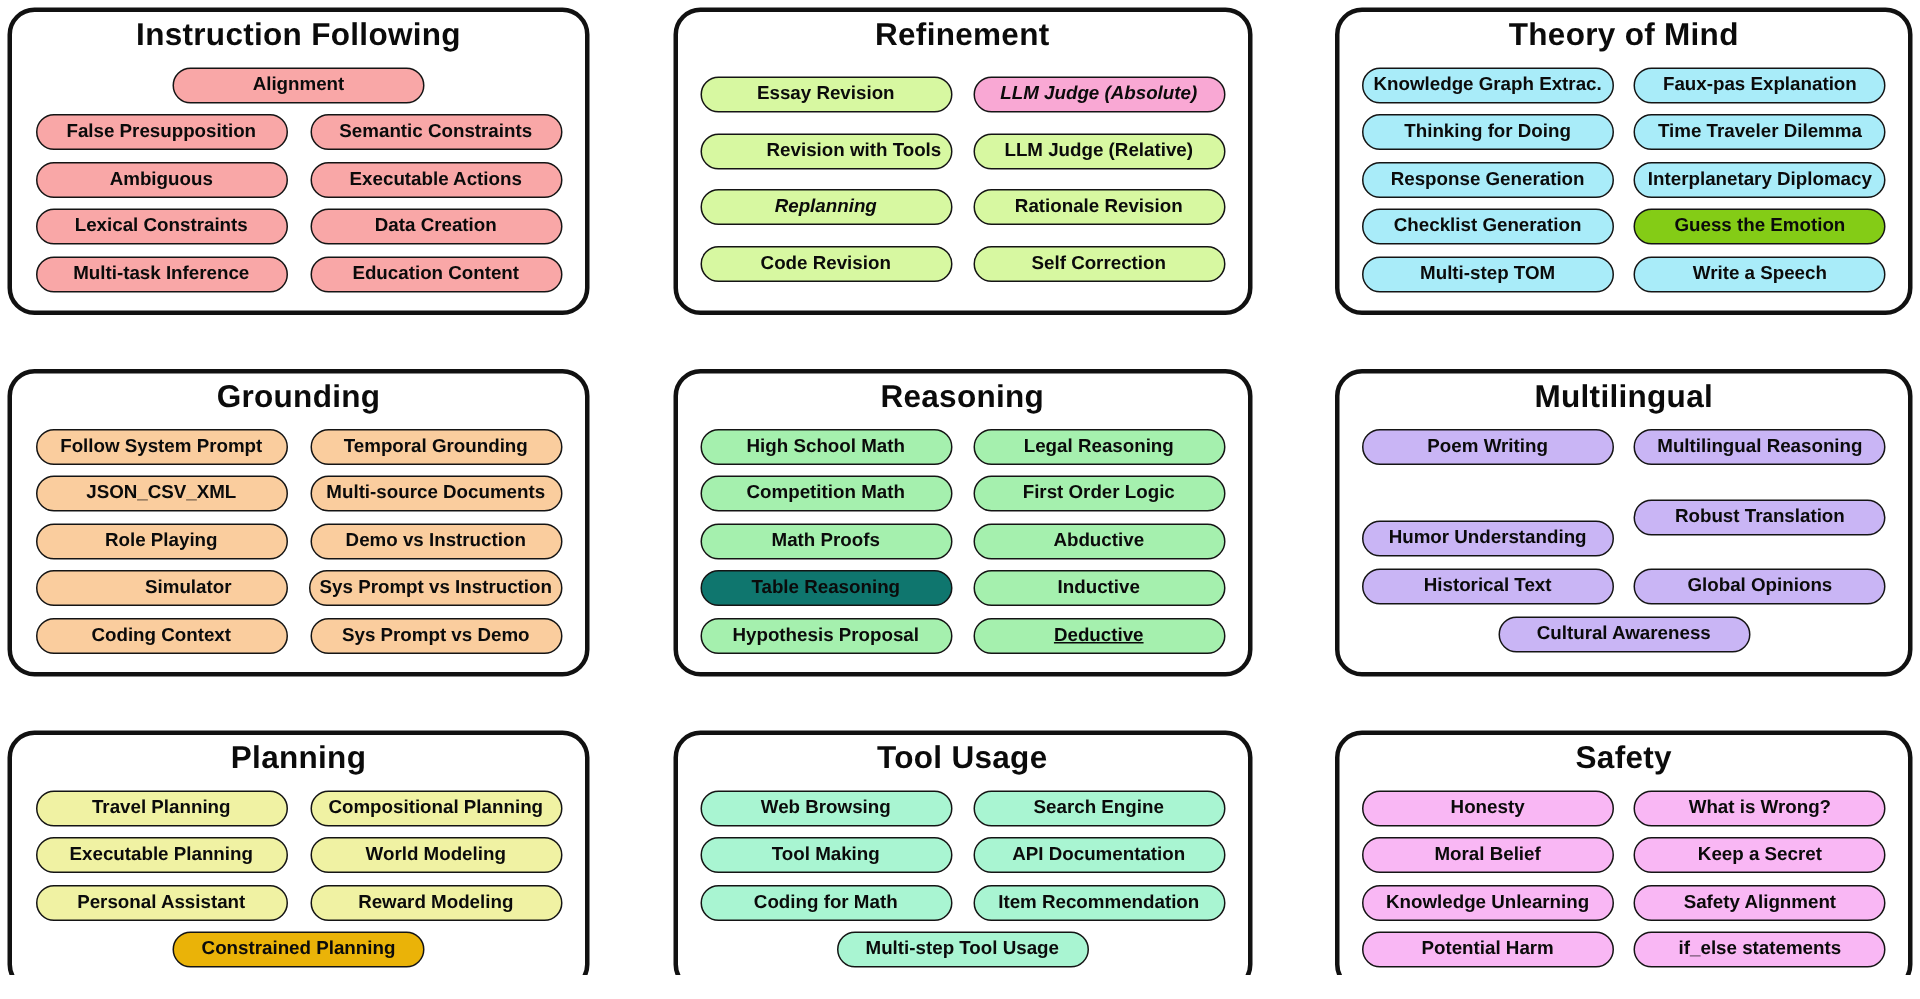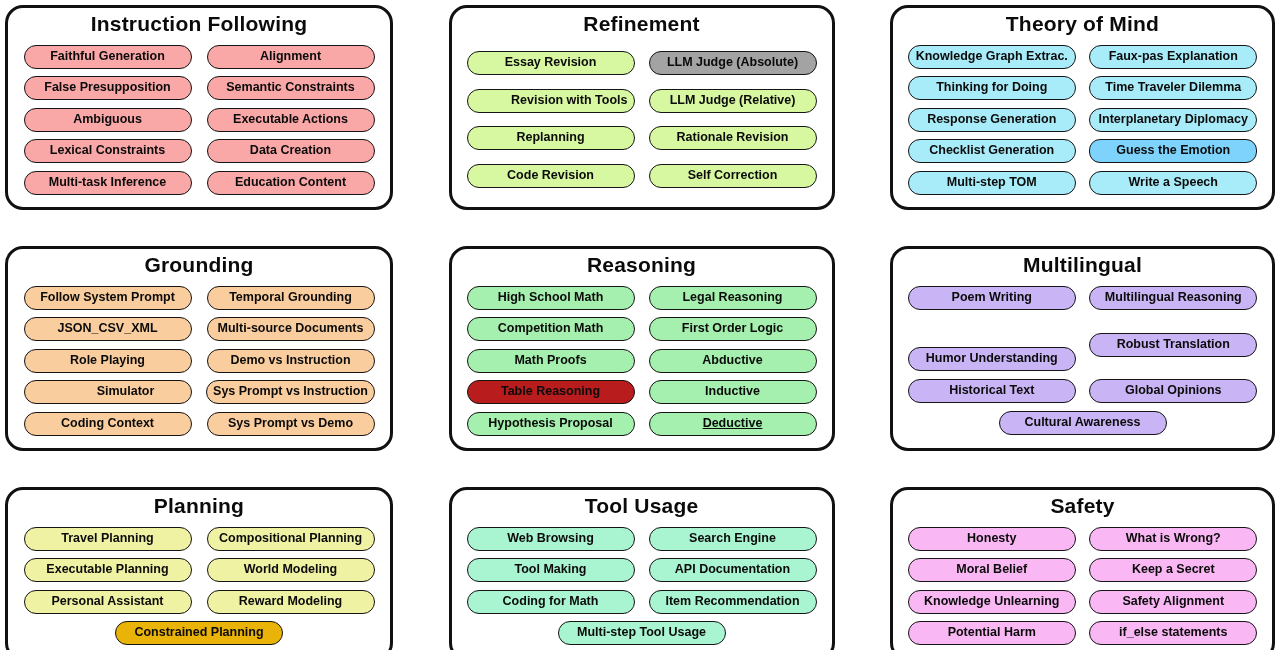--- a/index.html
+++ b/index.html
@@ -79,23 +79,20 @@
 </head>
 <body>
 
 <main class="stage">
   <div class="grid">
       <section class="panel">
         <h2 class="panel-title">Instruction Following</h2>
         <div class="rows">
           <div class="row">
             <div class="cell">
-              <span class="pill" style="background: rgb(249, 167, 167);">Faithful Generation</span>
-            </div>
-            <div class="cell">
               <span class="pill" style="background: rgb(249, 167, 167);">Alignment</span>
             </div>
           </div>
           <div class="row">
             <div class="cell">
               <span class="pill" style="background: rgb(249, 167, 167);">False Presupposition</span>
             </div>
             <div class="cell">
               <span class="pill" style="background: rgb(249, 167, 167);">Semantic Constraints</span>
             </div>
@@ -127,34 +124,34 @@
         </div>
       </section>
       <section class="panel">
         <h2 class="panel-title">Refinement</h2>
         <div class="rows">
           <div class="row">
             <div class="cell">
               <span class="pill" style="background: rgb(215, 248, 161);">Essay Revision</span>
             </div>
             <div class="cell">
-              <span class="pill" style="background: #a3a3a3;">LLM Judge (Absolute)</span>
+              <span class="pill" style="background: #f9a8d4; font-style: italic;">LLM Judge (Absolute)</span>
             </div>
           </div>
           <div class="row">
             <div class="cell">
               <span class="pill" style="background: rgb(215, 248, 161); text-align: right;">Revision with Tools</span>
             </div>
             <div class="cell">
               <span class="pill" style="background: rgb(215, 248, 161);">LLM Judge (Relative)</span>
             </div>
           </div>
           <div class="row">
             <div class="cell">
-              <span class="pill" style="background: rgb(215, 248, 161);">Replanning</span>
+              <span class="pill" style="background: rgb(215, 248, 161); font-style: italic;">Replanning</span>
             </div>
             <div class="cell">
               <span class="pill" style="background: rgb(215, 248, 161);">Rationale Revision</span>
             </div>
           </div>
           <div class="row">
             <div class="cell">
               <span class="pill" style="background: rgb(215, 248, 161);">Code Revision</span>
             </div>
             <div class="cell">
@@ -188,21 +185,21 @@
             </div>
             <div class="cell">
               <span class="pill" style="background: rgb(169, 236, 249);">Interplanetary Diplomacy</span>
             </div>
           </div>
           <div class="row">
             <div class="cell">
               <span class="pill" style="background: rgb(169, 236, 249);">Checklist Generation</span>
             </div>
             <div class="cell">
-              <span class="pill" style="background: #7dd3fc; border-radius: 11px;">Guess the Emotion</span>
+              <span class="pill" style="background: #84cc16;">Guess the Emotion</span>
             </div>
           </div>
           <div class="row">
             <div class="cell">
               <span class="pill" style="background: rgb(169, 236, 249);">Multi-step TOM</span>
             </div>
             <div class="cell">
               <span class="pill" style="background: rgb(169, 236, 249);">Write a Speech</span>
             </div>
           </div>
@@ -275,21 +272,21 @@
           <div class="row">
             <div class="cell">
               <span class="pill" style="background: rgb(165, 240, 174);">Math Proofs</span>
             </div>
             <div class="cell">
               <span class="pill" style="background: rgb(165, 240, 174);">Abductive</span>
             </div>
           </div>
           <div class="row">
             <div class="cell">
-              <span class="pill" style="background: #b91c1c; text-align: center;">Table Reasoning</span>
+              <span class="pill" style="background: #0f766e; text-align: center;">Table Reasoning</span>
             </div>
             <div class="cell">
               <span class="pill" style="background: rgb(165, 240, 174);">Inductive</span>
             </div>
           </div>
           <div class="row">
             <div class="cell">
               <span class="pill" style="background: rgb(165, 240, 174);">Hypothesis Proposal</span>
             </div>
             <div class="cell">

